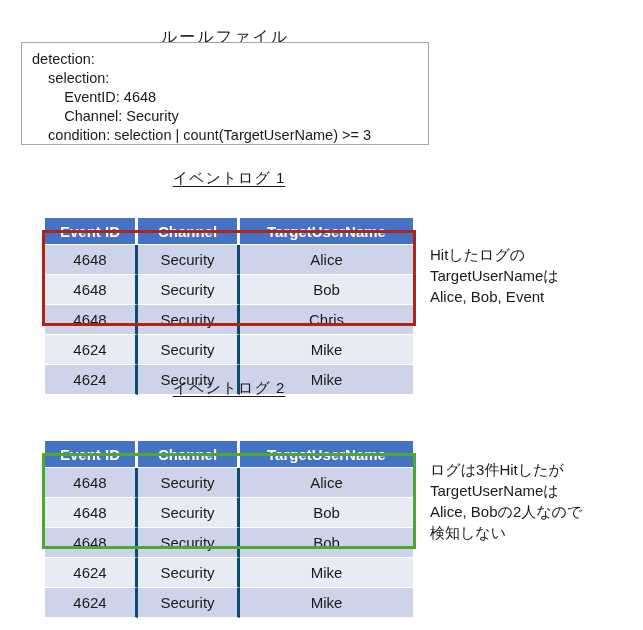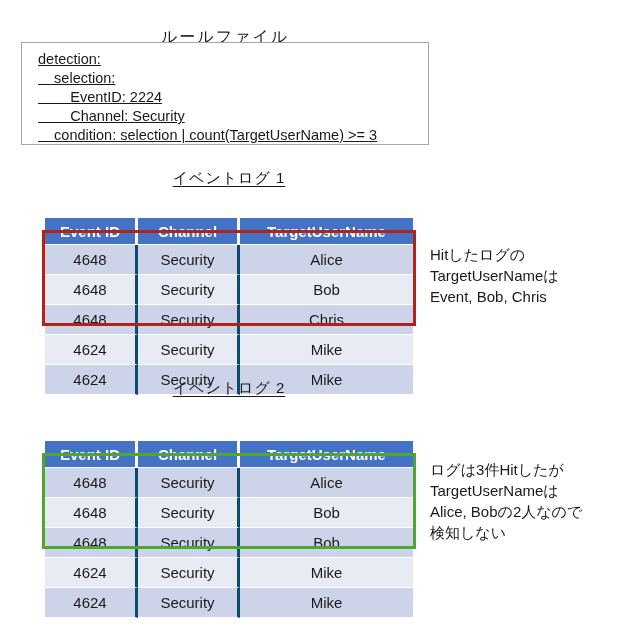--- a/index.html
+++ b/index.html
@@ -21,21 +21,21 @@
     overflow:hidden;
   }
   .title{
     position:absolute;left:21px;top:27px;width:408px;
     text-align:center;font-size:16px;letter-spacing:2px;
     text-decoration:underline;text-underline-offset:3px;
   }
   .rule-box{
     position:absolute;left:21px;top:42px;width:408px;height:103px;
     box-sizing:border-box;border:1px solid var(--box_border);
-    padding:7px 6px 0 16px;background:#fff;text-decoration:underline;
+    padding:7px 6px 0 10px;background:#fff;
   }
   .rule-line{
     margin:0;font-family:inherit;font-size:14.5px;line-height:19px;
     white-space:pre;color:var(--text);
   }
   .section-heading{
     position:absolute;left:45px;width:368px;text-align:center;
     font-size:15px;letter-spacing:1px;
     text-decoration:underline;text-underline-offset:3px;
   }
@@ -75,21 +75,21 @@
 </head>
 <body>
 
 <div class="canvas">
 
   <div class="title">ルールファイル</div>
 
   <div class="rule-box">
     <pre class="rule-line">detection:</pre>
     <pre class="rule-line">    selection:</pre>
-    <pre class="rule-line">        EventID: 2224</pre>
+    <pre class="rule-line">        EventID: 4648</pre>
     <pre class="rule-line">        Channel: Security</pre>
     <pre class="rule-line">    condition: selection | count(TargetUserName) &gt;= 3</pre>
   </div>
 
   <div class="section-heading" style="top:169px">イベントログ 1</div>
 
   <div class="evt-table" style="top:205px">
     <div class="thead">
       <div class="th c1">Event ID</div>
       <div class="th c2">Channel</div>
@@ -120,21 +120,21 @@
       <div class="td c2">Security</div>
       <div class="td c3">Mike</div>
     </div>
   </div>
 
   <div class="hl hl-red"></div>
 
   <div class="note" style="top:244px">
     <div>Hitしたログの</div>
     <div>TargetUserNameは</div>
-    <div>Event, Bob, Chris</div>
+    <div>Alice, Bob, Event</div>
   </div>
 
   <div class="section-heading" style="top:379px">イベントログ 2</div>
 
   <div class="evt-table" style="top:428px">
     <div class="thead">
       <div class="th c1">Event ID</div>
       <div class="th c2">Channel</div>
       <div class="th c3">TargetUserName</div>
     </div>

